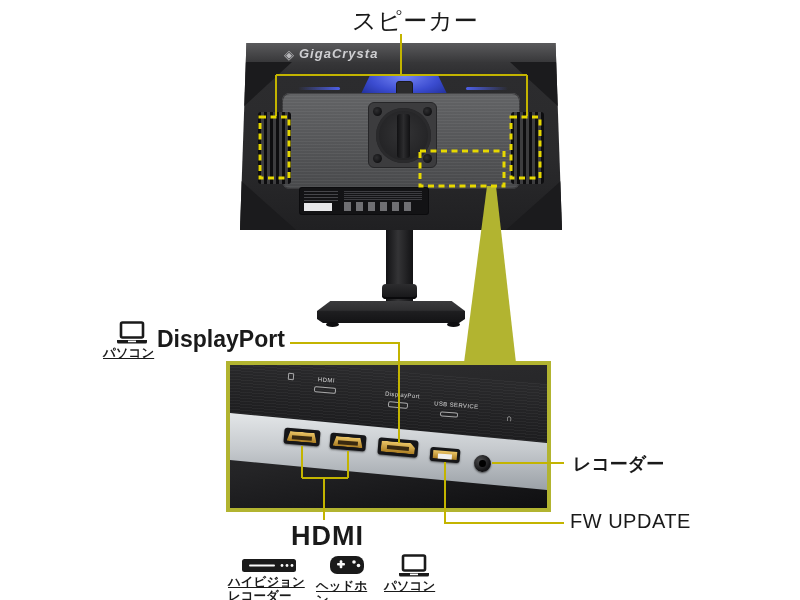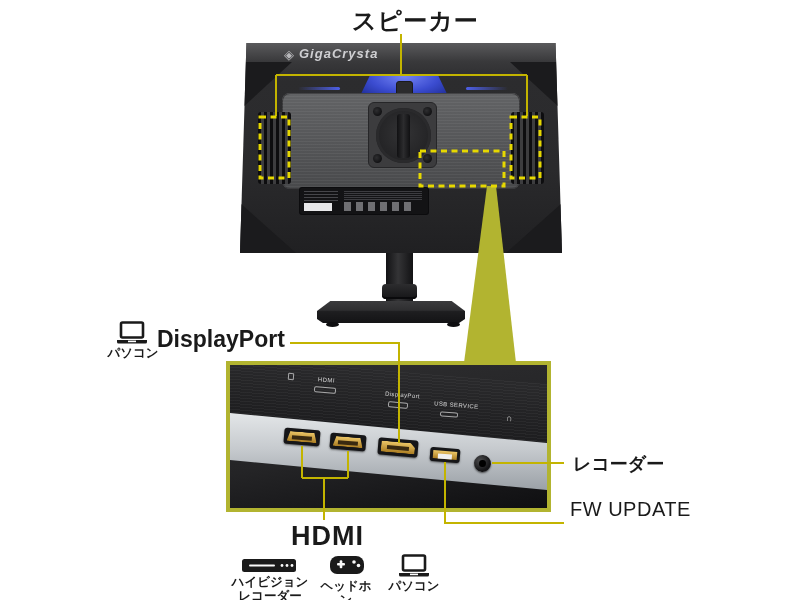--- a/index.html
+++ b/index.html
@@ -8,21 +8,21 @@
     --wedge:#b2b430;
     --label-text:#1a1a1a;
     --blue-glow:#4d5fe8;
   }
   *{margin:0;padding:0;box-sizing:border-box;}
   body{background:#fff;font-family:"Liberation Sans","DejaVu Sans",sans-serif;color:var(--label-text);}
   .canvas{position:relative;width:800px;height:600px;background:#fff;overflow:hidden;}
   .abs{position:absolute;}
 
   
-  .monitor{left:240px;top:43px;width:322px;height:210px;
+  .monitor{left:240px;top:43px;width:322px;height:187px;
     background:linear-gradient(180deg,#454547 0%,#2c2c2e 18%,#2a2a2c 60%,#202022 100%);
     clip-path:polygon(2% 0,98% 0,100% 100%,0 100%);z-index:1;}
   .mon-topband{left:0;top:0;width:100%;height:19px;background:linear-gradient(180deg,#5a5a5c,#38383a);}
   .mon-logo{left:44px;top:3px;font-size:13px;font-style:italic;font-weight:bold;color:#cfcfd2;letter-spacing:1px;}
   .logo-diamond{display:inline-block;transform:translateY(1px);margin-right:4px;color:#b9b9bc;}
   .corner{background:#1b1b1d;}
   .c-tl{left:0;top:19px;width:52px;height:48px;clip-path:polygon(0 0,100% 0,0 100%);}
   .c-tr{right:0;top:19px;width:52px;height:48px;clip-path:polygon(0 0,100% 0,100% 100%);}
   .c-bl{left:0;bottom:0;width:56px;height:50px;clip-path:polygon(0 0,0 100%,100% 100%);}
   .c-br{right:0;bottom:0;width:56px;height:50px;clip-path:polygon(100% 0,100% 100%,0 100%);}
@@ -83,26 +83,26 @@
   .slot{position:absolute;left:18%;right:18%;top:40%;height:4px;background:#3a2a10;}
   .usb-tab{position:absolute;left:22%;right:22%;top:3px;height:5px;background:#efefef;}
   .jack{left:244px;top:90px;width:17px;height:17px;border-radius:50%;transform:rotate(4.8deg);
     background:radial-gradient(circle at 35% 35%,#4c4c4e,#141416 65%);box-shadow:0 1px 2px rgba(0,0,0,.6);}
   .jack::after{content:"";position:absolute;left:5px;top:5px;width:7px;height:7px;border-radius:50%;background:#000;}
   .print{position:absolute;color:rgba(255,255,255,.78);font-size:6px;letter-spacing:.4px;transform:rotate(4.8deg);white-space:nowrap;}
   .pconn{position:absolute;border:1px solid rgba(255,255,255,.6);border-radius:2px;transform:rotate(4.8deg);}
 
   
   .lbl{white-space:nowrap;z-index:4;}
-  .lbl-speaker{left:352px;top:5px;font-size:24px;font-weight:700;letter-spacing:1px;}
+  .lbl-speaker{left:352px;top:5px;font-size:24px;font-weight:400;letter-spacing:1px;}
   .lbl-dp{left:157px;top:326px;font-size:23px;font-weight:600;}
   .lbl-hp{left:573px;top:452px;font-size:18px;font-weight:600;}
-  .lbl-fw{left:570px;top:498px;font-size:20px;font-weight:500;letter-spacing:.5px;}
+  .lbl-fw{left:570px;top:510px;font-size:20px;font-weight:500;letter-spacing:.5px;}
   .lbl-hdmi{left:291px;top:521px;font-size:27px;font-weight:600;letter-spacing:1px;}
-  .cap{font-size:12.5px;font-weight:600;text-align:center;line-height:1.12;z-index:4;}
+  .cap{font-size:12.5px;font-weight:600;text-align:left;line-height:1.12;z-index:4;text-decoration:underline;}
   .cap-dp-pc{left:103px;top:346px;width:60px;}
   .dev-icon{z-index:4;}
   .overlay{left:0;top:0;z-index:3;pointer-events:none;}
 </style>
 </head>
 <body>
 
 <div class="canvas">
 
   <div class="abs monitor">

